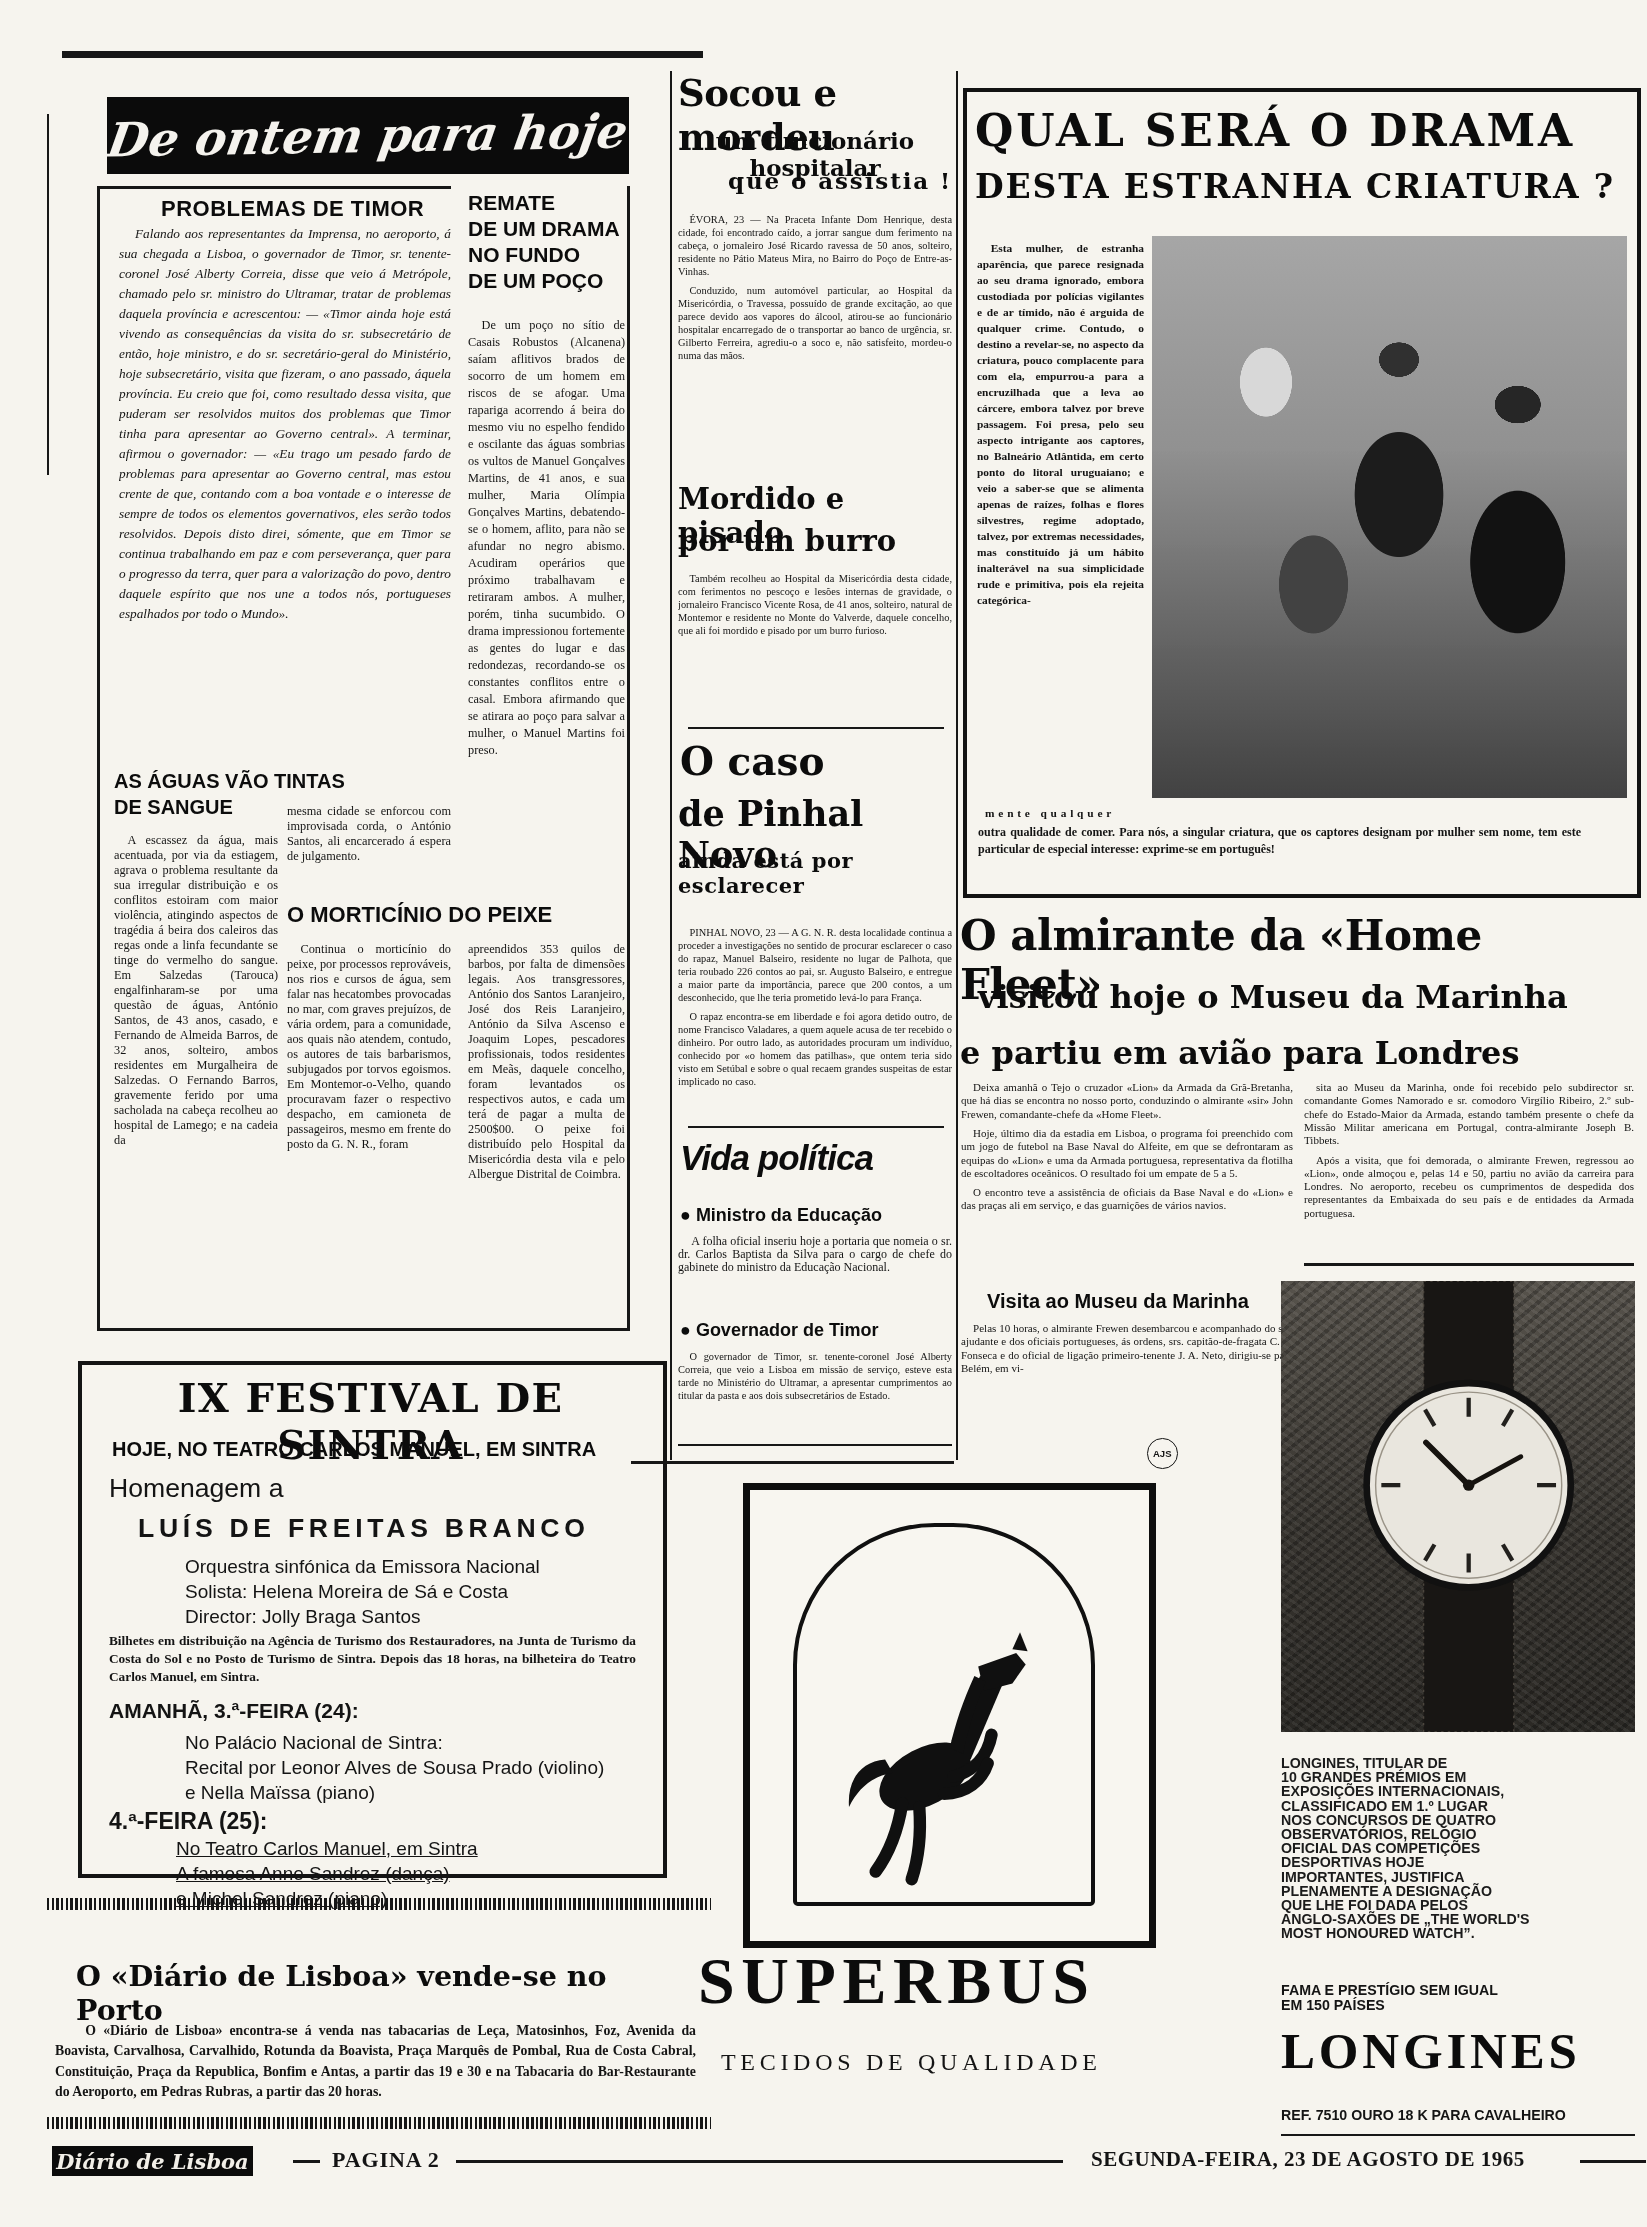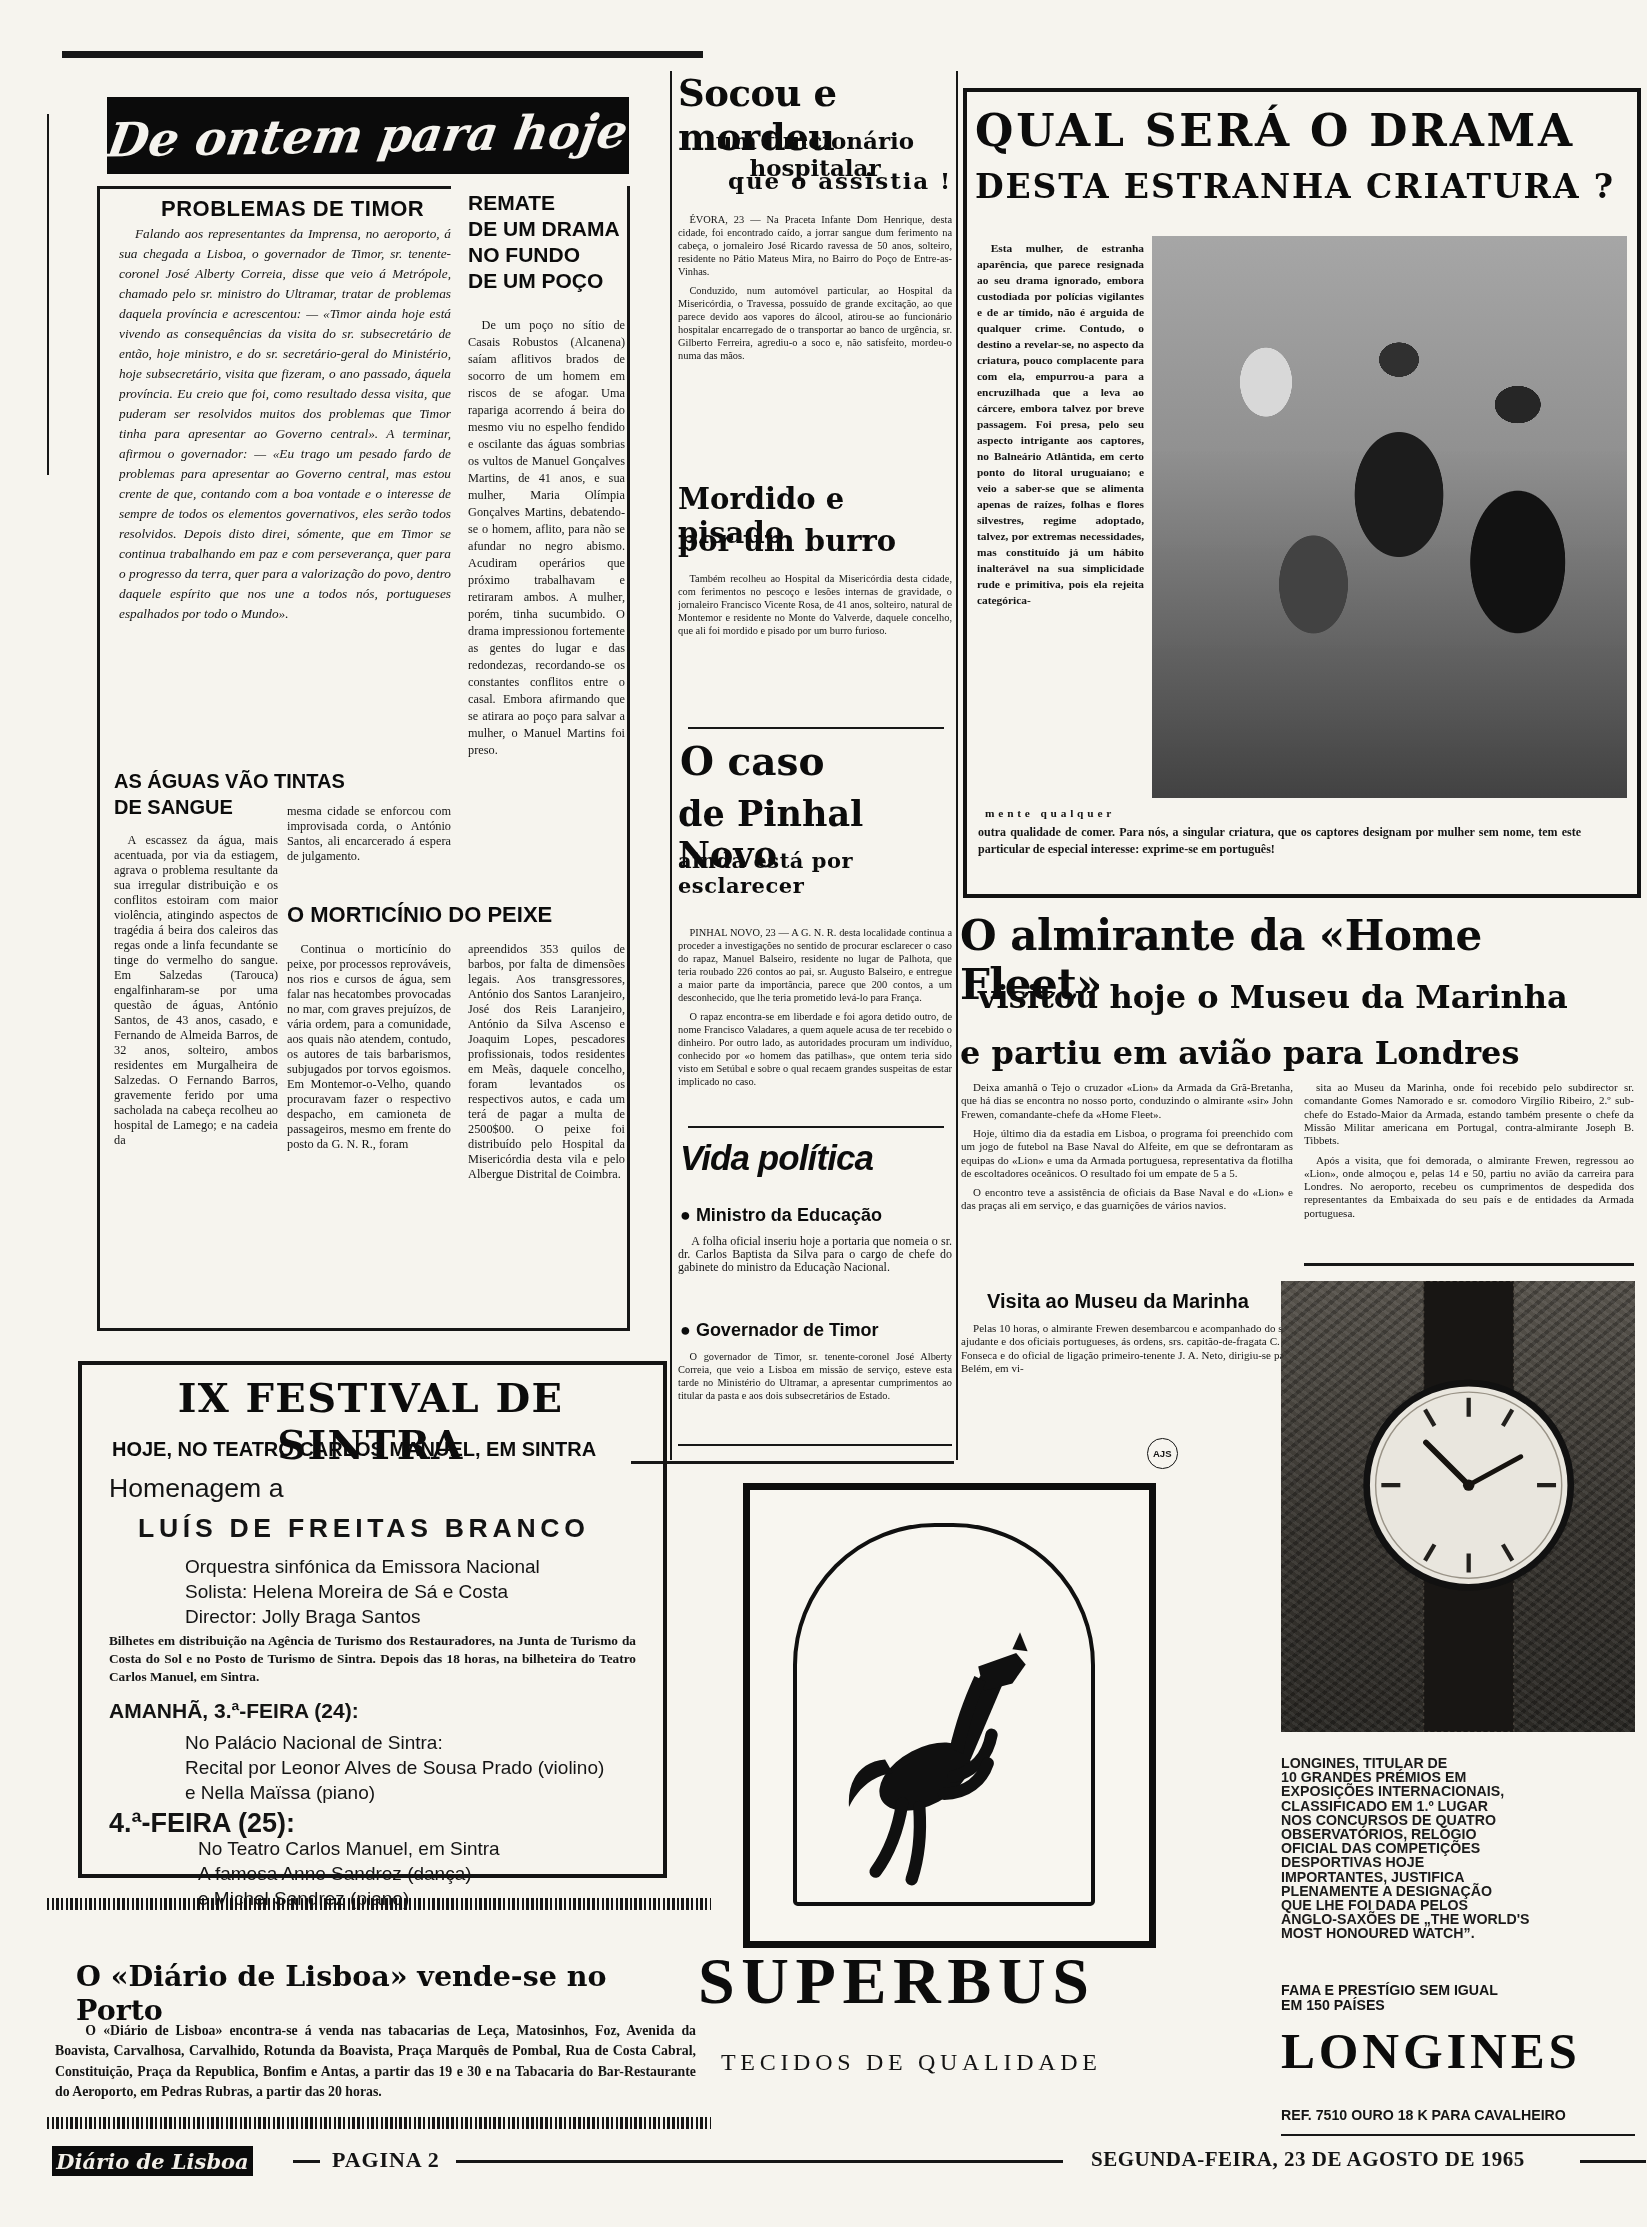--- a/index.html
+++ b/index.html
@@ -201,22 +201,22 @@
     <div>Solista: Helena Moreira de Sá e Costa</div>
     <div>Director: Jolly Braga Santos</div>
   </div>
 <div class="abs serif b just clip" style="left:109px;top:1632px;width:527px;height:57px;font-size:13.3px;line-height:18px;">Bilhetes em distribuição na Agência de Turismo dos Restauradores, na Junta de Turismo da Costa do Sol e no Posto de Turismo de Sintra. Depois das 18 horas, na bilheteira do Teatro Carlos Manuel, em Sintra.</div>
 <div class="abs sans b" style="left:109px;top:1699px;font-size:21px;">AMANHÃ, 3.ª-FEIRA (24):</div>
 <div class="abs sans line-list" style="left:185px;top:1730px;width:465px;font-size:19px;line-height:25px;">
     <div>No Palácio Nacional de Sintra:</div>
     <div>Recital por Leonor Alves de Sousa Prado (violino)</div>
     <div>e Nella Maïssa (piano)</div>
   </div>
-<div class="abs sans b" style="left:109px;top:1808px;font-size:27px;">4.ª-FEIRA (25):</div>
-<div class="abs sans line-list" style="left:198px;top:1836px;width:465px;font-size:19px;line-height:25px;">
+<div class="abs sans b" style="left:109px;top:1808px;font-size:23px;">4.ª-FEIRA (25):</div>
+<div class="abs sans line-list" style="left:176px;top:1836px;width:465px;font-size:19px;line-height:25px;text-decoration:underline;">
     <div>No Teatro Carlos Manuel, em Sintra</div>
     <div>A famosa Anne Sandrez (dança)</div>
     <div>e Michel Sandrez (piano)</div>
   </div>
 
 <div class="abs badge sans b" style="left:1147px;top:1438px;width:28.5px;height:28.5px;font-size:9.5px;">
   <span>AJS</span>
 </div>
 <div class="abs" style="left:743px;top:1483px;width:399px;height:451px;border:7.6px solid #0e0e0e;background:#f8f6f0;">
   <div class="arch" style="position:absolute;left:43px;top:33px;width:294px;height:375px;">

